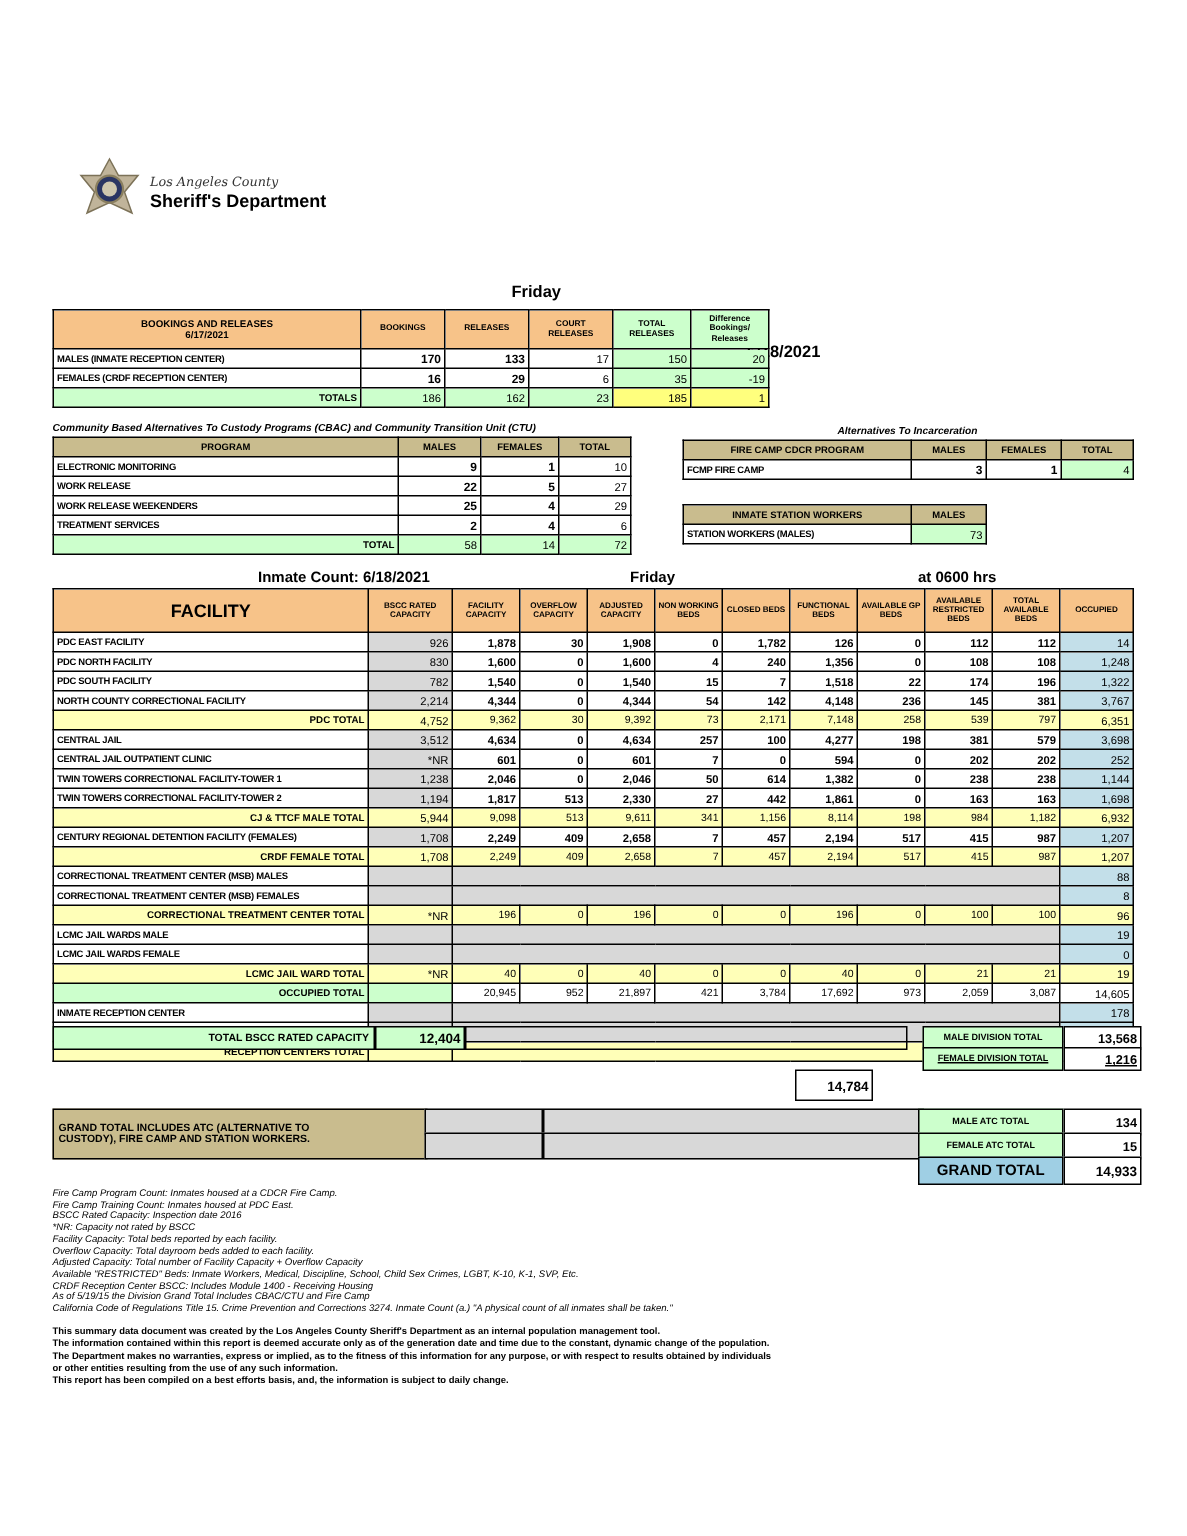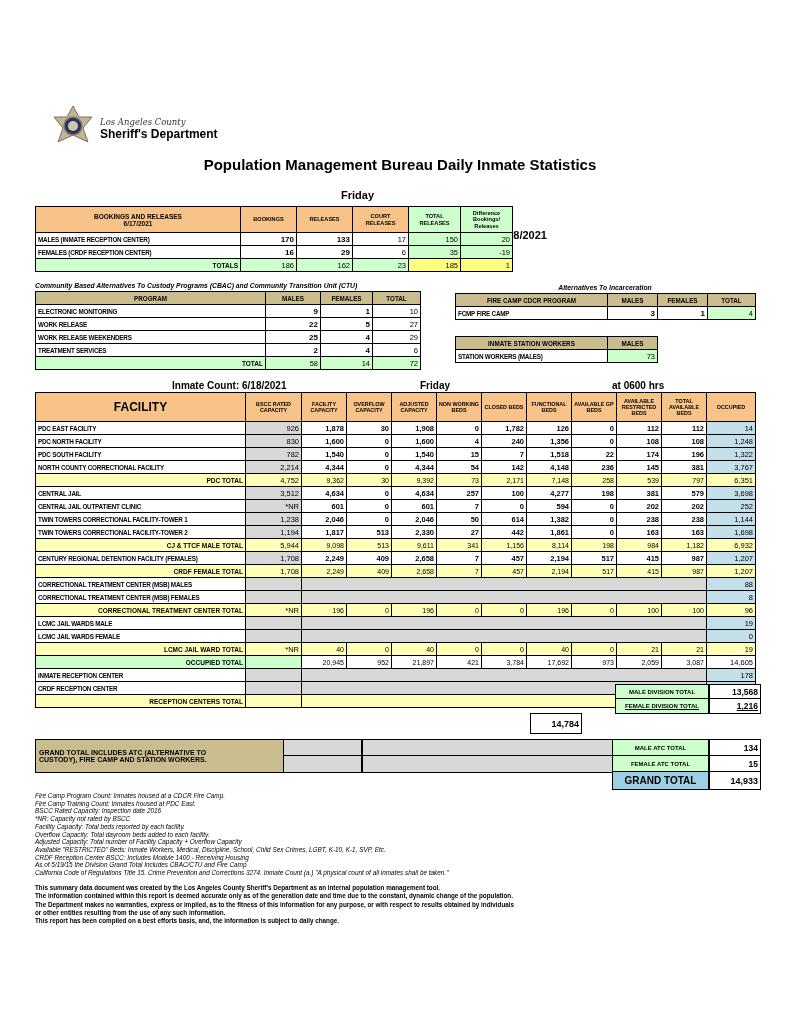--- a/index.html
+++ b/index.html
@@ -87,21 +87,20 @@
       <polygon points="21,44 15,33 21,2" fill="none"></polygon>
       <circle cx="21" cy="22" r="9" fill="#2a3563" stroke="#8a7f5f" stroke-width="1.5"></circle>
       <circle cx="21" cy="22" r="5" fill="#cfc7ae"></circle>
     </svg>
     <div>
       <div class="logo-script">Los Angeles County</div>
       <div class="logo-bold">Sheriff's Department</div>
     </div>
   </div>
 
-  <div class="abs doc-title">Population Management Bureau Daily Inmate Statistics</div>
   <div class="abs day-top">Friday</div>
   <div class="abs date-top">6/18/2021</div>
 
   <table class="abs bookings">
     <colgroup>
         <col style="width:205px">
         <col style="width:56px">
         <col style="width:56px">
         <col style="width:56px">
         <col style="width:52px">
@@ -526,20 +525,25 @@
         </tr>
         <tr>
           <td class="f-total-label bg-yrow">RECEPTION CENTERS TOTAL</td>
           <td class="bg-yrow"></td>
           <td class="bg-yrow" colspan="9"></td>
           <td class="num val">179</td>
         </tr>
       </tbody>
   </table>
 
+  <div class="boxline" style="left:35px;top:684px;">
+    <div class="gbox bg-green" style="width:210px;height:14px;justify-content:flex-end;padding-right:3px;font-size:7px;font-weight:bold;">TOTAL BSCC RATED CAPACITY</div>
+    <div class="gbox bg-green" style="width:56px;height:14px;justify-content:flex-end;padding-right:2px;font-size:9px;font-weight:bold;">12,404</div>
+    <div class="gbox" style="width:293px;height:14px;border:1.5px solid #000;"></div>
+  </div>
   <div class="boxline" style="left:615px;top:684px;">
     <div class="gbox divtot-label" style="width:92px;height:14px;">MALE DIVISION TOTAL</div>
     <div class="gbox divtot-val" style="width:48px;height:14px;">13,568</div>
   </div>
   <div class="boxline" style="left:615px;top:698px;text-decoration:underline;">
     <div class="gbox divtot-label" style="width:92px;height:14px;">FEMALE DIVISION TOTAL</div>
     <div class="gbox divtot-val" style="width:48px;height:14px;">1,216</div>
   </div>
   <div class="boxline" style="left:530px;top:713px;">
     <div class="gbox divtot-val" style="width:48px;height:19px;font-size:9px;border:1.7px solid #000;">14,784</div>

